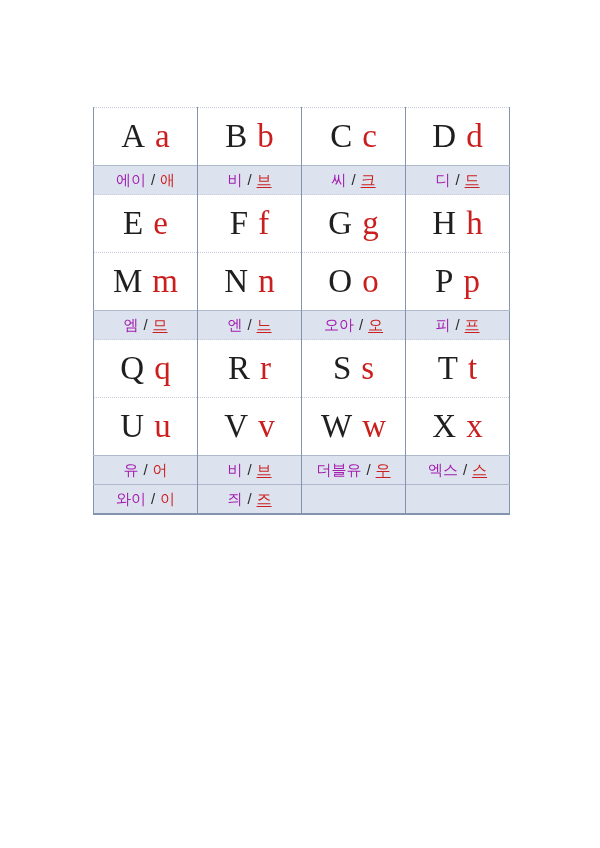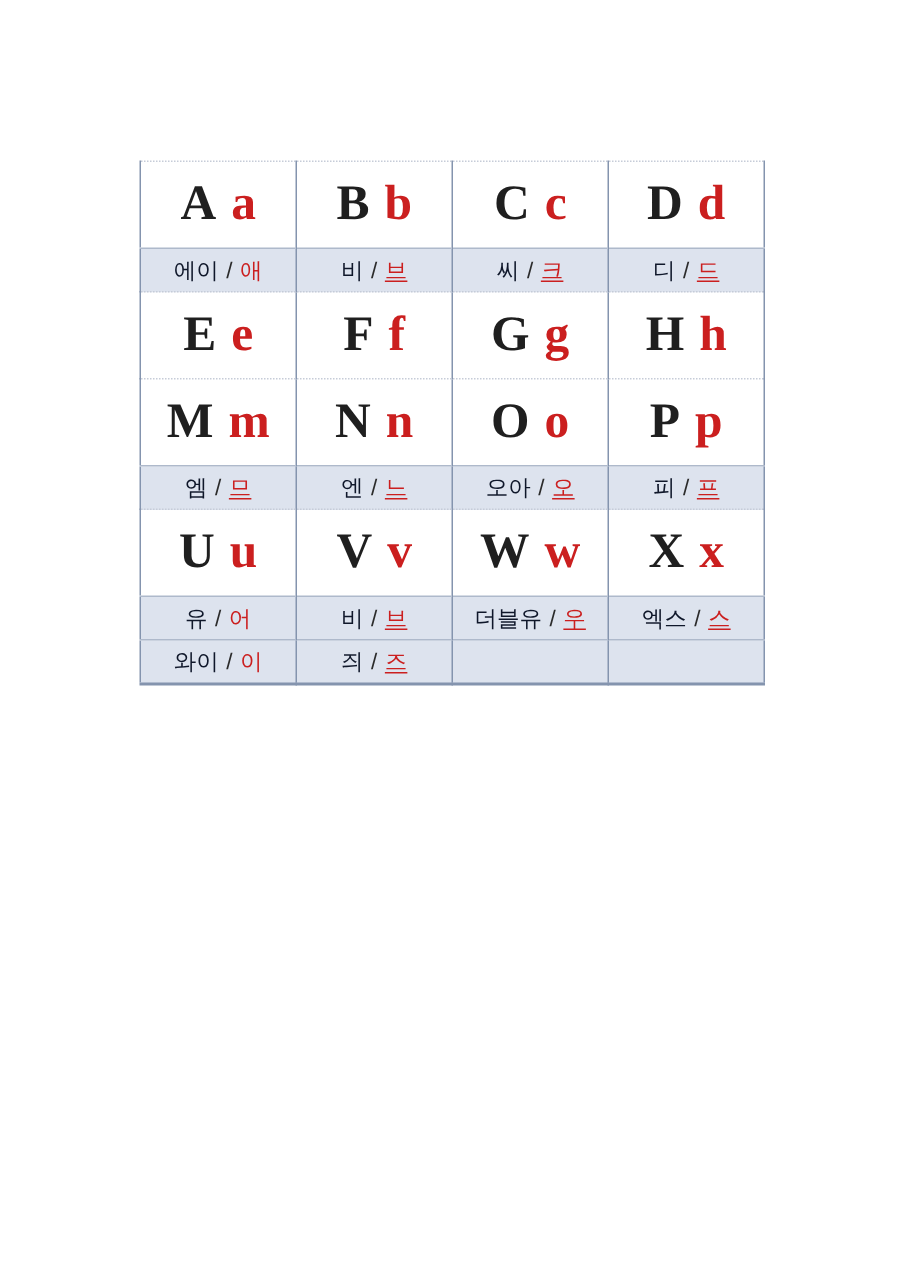--- a/index.html
+++ b/index.html
@@ -24,29 +24,28 @@
     border-bottom:2px solid var(--col-border);
   }
   td{
     width:103px;min-width:103px;max-width:103px;
     padding:0;text-align:center;vertical-align:middle;
   }
   td + td{border-left:1px solid var(--col-border);}
   tr.letter-row td{
     height:57px;background:#ffffff;
     border-top:1px dotted var(--dotted);
-    font-weight:bold;
   }
   tr.korean-row td{
     height:28px;background:var(--krow-bg);
     border-top:1px solid var(--solid-row);
   }
   .upper{font-size:33px;color:var(--ink);letter-spacing:0;}
   .lower{font-size:33px;color:var(--red);margin-left:10px;}
-  .k-name{font-size:15px;color:#0f172a;font-family:"Liberation Serif","DejaVu Sans",serif;}
+  .k-name{font-size:15px;color:#a21caf;font-family:"Liberation Serif","DejaVu Sans",serif;}
   .k-slash{font-size:15px;color:#2b2b2b;margin:0 5px;font-family:"Liberation Sans",sans-serif;}
   .k-sound{font-size:15px;color:var(--red);font-family:"Liberation Serif","DejaVu Sans",serif;}
   .k-sound.u{text-decoration:underline;text-decoration-color:var(--red);text-underline-offset:2px;}
 </style>
 </head>
 <body>
 
 <div class="table-wrap">
   <table>
     <tbody id="alphabet-body">
@@ -74,20 +73,26 @@
           <td><span class="upper">O</span><span class="lower">o</span></td>
           <td><span class="upper">P</span><span class="lower">p</span></td>
         </tr>
         <tr class="korean-row">
           <td><span class="k-name">엠</span><span class="k-slash">/</span><span class="k-sound u">므</span></td>
           <td><span class="k-name">엔</span><span class="k-slash">/</span><span class="k-sound u">느</span></td>
           <td><span class="k-name">오아</span><span class="k-slash">/</span><span class="k-sound u">오</span></td>
           <td><span class="k-name">피</span><span class="k-slash">/</span><span class="k-sound u">프</span></td>
         </tr>
         <tr class="letter-row">
+          <td><span class="upper">Q</span><span class="lower">q</span></td>
+          <td><span class="upper">R</span><span class="lower">r</span></td>
+          <td><span class="upper">S</span><span class="lower">s</span></td>
+          <td><span class="upper">T</span><span class="lower">t</span></td>
+        </tr>
+        <tr class="letter-row">
           <td><span class="upper">U</span><span class="lower">u</span></td>
           <td><span class="upper">V</span><span class="lower">v</span></td>
           <td><span class="upper">W</span><span class="lower">w</span></td>
           <td><span class="upper">X</span><span class="lower">x</span></td>
         </tr>
         <tr class="korean-row">
           <td><span class="k-name">유</span><span class="k-slash">/</span><span class="k-sound">어</span></td>
           <td><span class="k-name">비</span><span class="k-slash">/</span><span class="k-sound u">브</span></td>
           <td><span class="k-name">더블유</span><span class="k-slash">/</span><span class="k-sound u">우</span></td>
           <td><span class="k-name">엑스</span><span class="k-slash">/</span><span class="k-sound u">스</span></td>

